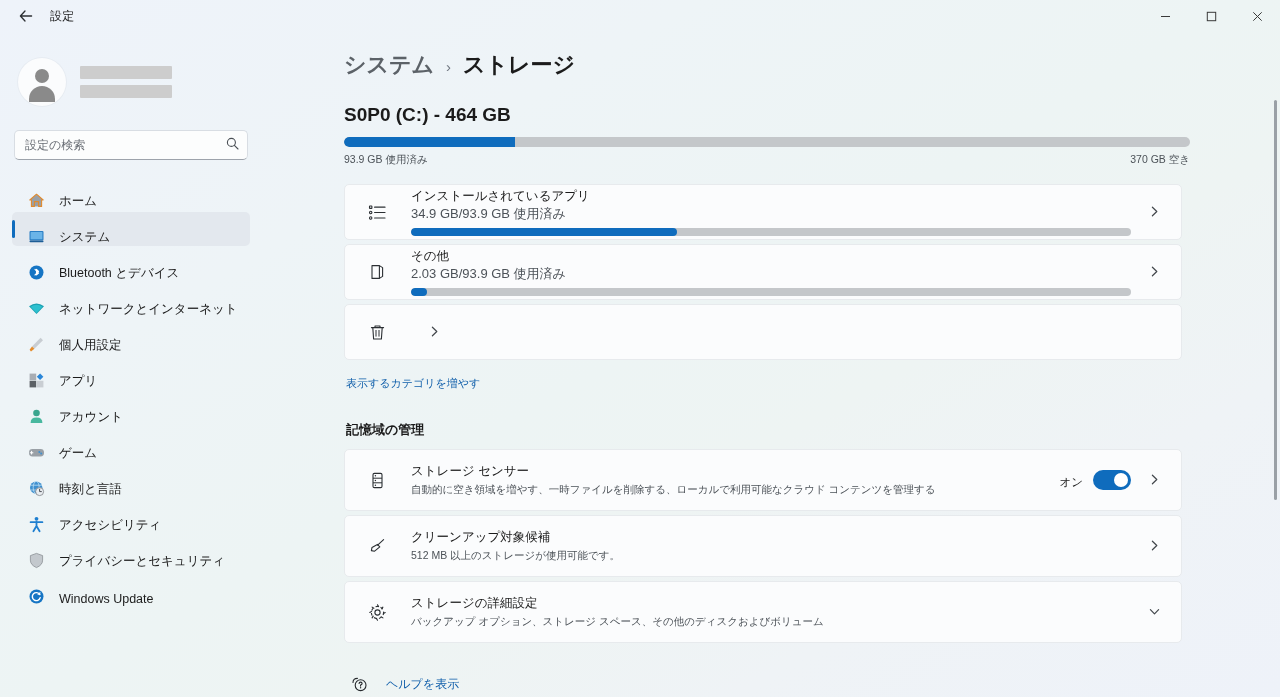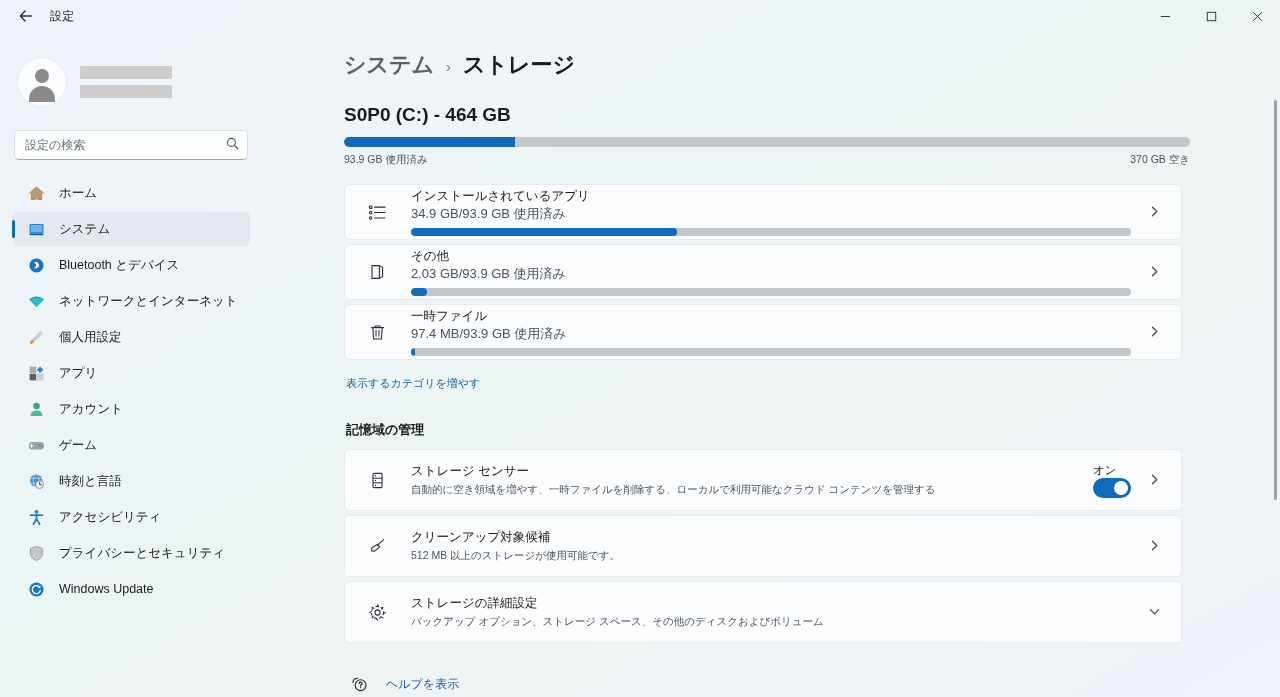--- a/index.html
+++ b/index.html
@@ -101,21 +101,21 @@
   }
   #search-input::placeholder { color: #6a6f76; }
   #search-icon {
     position: absolute; right: 9px; top: 7px;
     color: #4a4f55; pointer-events: none;
   }
 
   #nav { margin-top: 16px; }
   .nav-item {
     position: relative;
-    display: flex; align-items: center;
+    display: flex; align-items: flex-end;
     height: 34px; margin-bottom: 2px;
     padding-left: 14px;
     border-radius: 5px;
     cursor: pointer;
   }
   .nav-item.selected { background: #e3e8ee; }
   .nav-item.selected::before {
     content: ""; position: absolute; left: 0px; top: 8px;
     width: 3px; height: 18px; border-radius: 2px; background: #0f6cbd;
   }
@@ -204,21 +204,21 @@
   #manage-heading {
     font-size: 13px; font-weight: 700; color: #1b1b1b;
     margin: 30px 0 10px 2px;
   }
 
   .setting-card { height: 62px; }
   .setting-body { flex: 1; min-width: 0; }
   .setting-title { font-size: 12.5px; color: #1b1b1b; margin-bottom: 3px; }
   .setting-sub { font-size: 10.5px; color: #4c5258; }
 
-  .toggle-group { display: flex; align-items: flex-start; margin-left: 12px; flex-direction: column; }
+  .toggle-group { display: flex; align-items: flex-end; margin-left: 12px; }
   .toggle-label { font-size: 11.5px; color: #1b1b1b; margin-right: 10px; }
   .toggle {
     width: 38px; height: 20px; border-radius: 10px;
     background: #0f6cbd; position: relative; cursor: pointer; flex: none;
   }
   .toggle-knob {
     position: absolute; right: 3px; top: 3px;
     width: 14px; height: 14px; border-radius: 50%; background: #fff;
   }
 
@@ -500,29 +500,20 @@
 
         <div class="card cat-card">
           <span class="card-icon">
             <svg width="19" height="19" viewBox="0 0 19 19">
               <path d="M3.4 4.6 H15.6" stroke="currentColor" stroke-width="1.1" stroke-linecap="round"></path>
               <path d="M7 4.6 V3 H12 V4.6" fill="none" stroke="currentColor" stroke-width="1.1" stroke-linejoin="round"></path>
               <path d="M4.8 4.6 L5.6 16 H13.4 L14.2 4.6" fill="none" stroke="currentColor" stroke-width="1.1" stroke-linejoin="round"></path>
               <path d="M8 7.4 V13.2 M11 7.4 V13.2" stroke="currentColor" stroke-width="1" stroke-linecap="round"></path>
             </svg>
           </span>
-          <div class="cat-body">
-            <div class="cat-toprow">
-              <span class="cat-name">一時ファイル</span>
-              <span class="cat-usage">97.4 MB/93.9 GB 使用済み</span>
-            </div>
-            <div class="cat-bar">
-              <div class="cat-bar-fill" style="width: 0.5%;"></div>
-            </div>
-          </div>
           <span class="chev">
             <svg width="11" height="11" viewBox="0 0 11 11">
               <path d="M3.4 1.2 L7.8 5.5 L3.4 9.8" fill="none" stroke="currentColor" stroke-width="1.2" stroke-linecap="round" stroke-linejoin="round"></path>
             </svg>
           </span>
         </div>
 
       </div>
 
       <span id="more-categories">表示するカテゴリを増やす</span>

